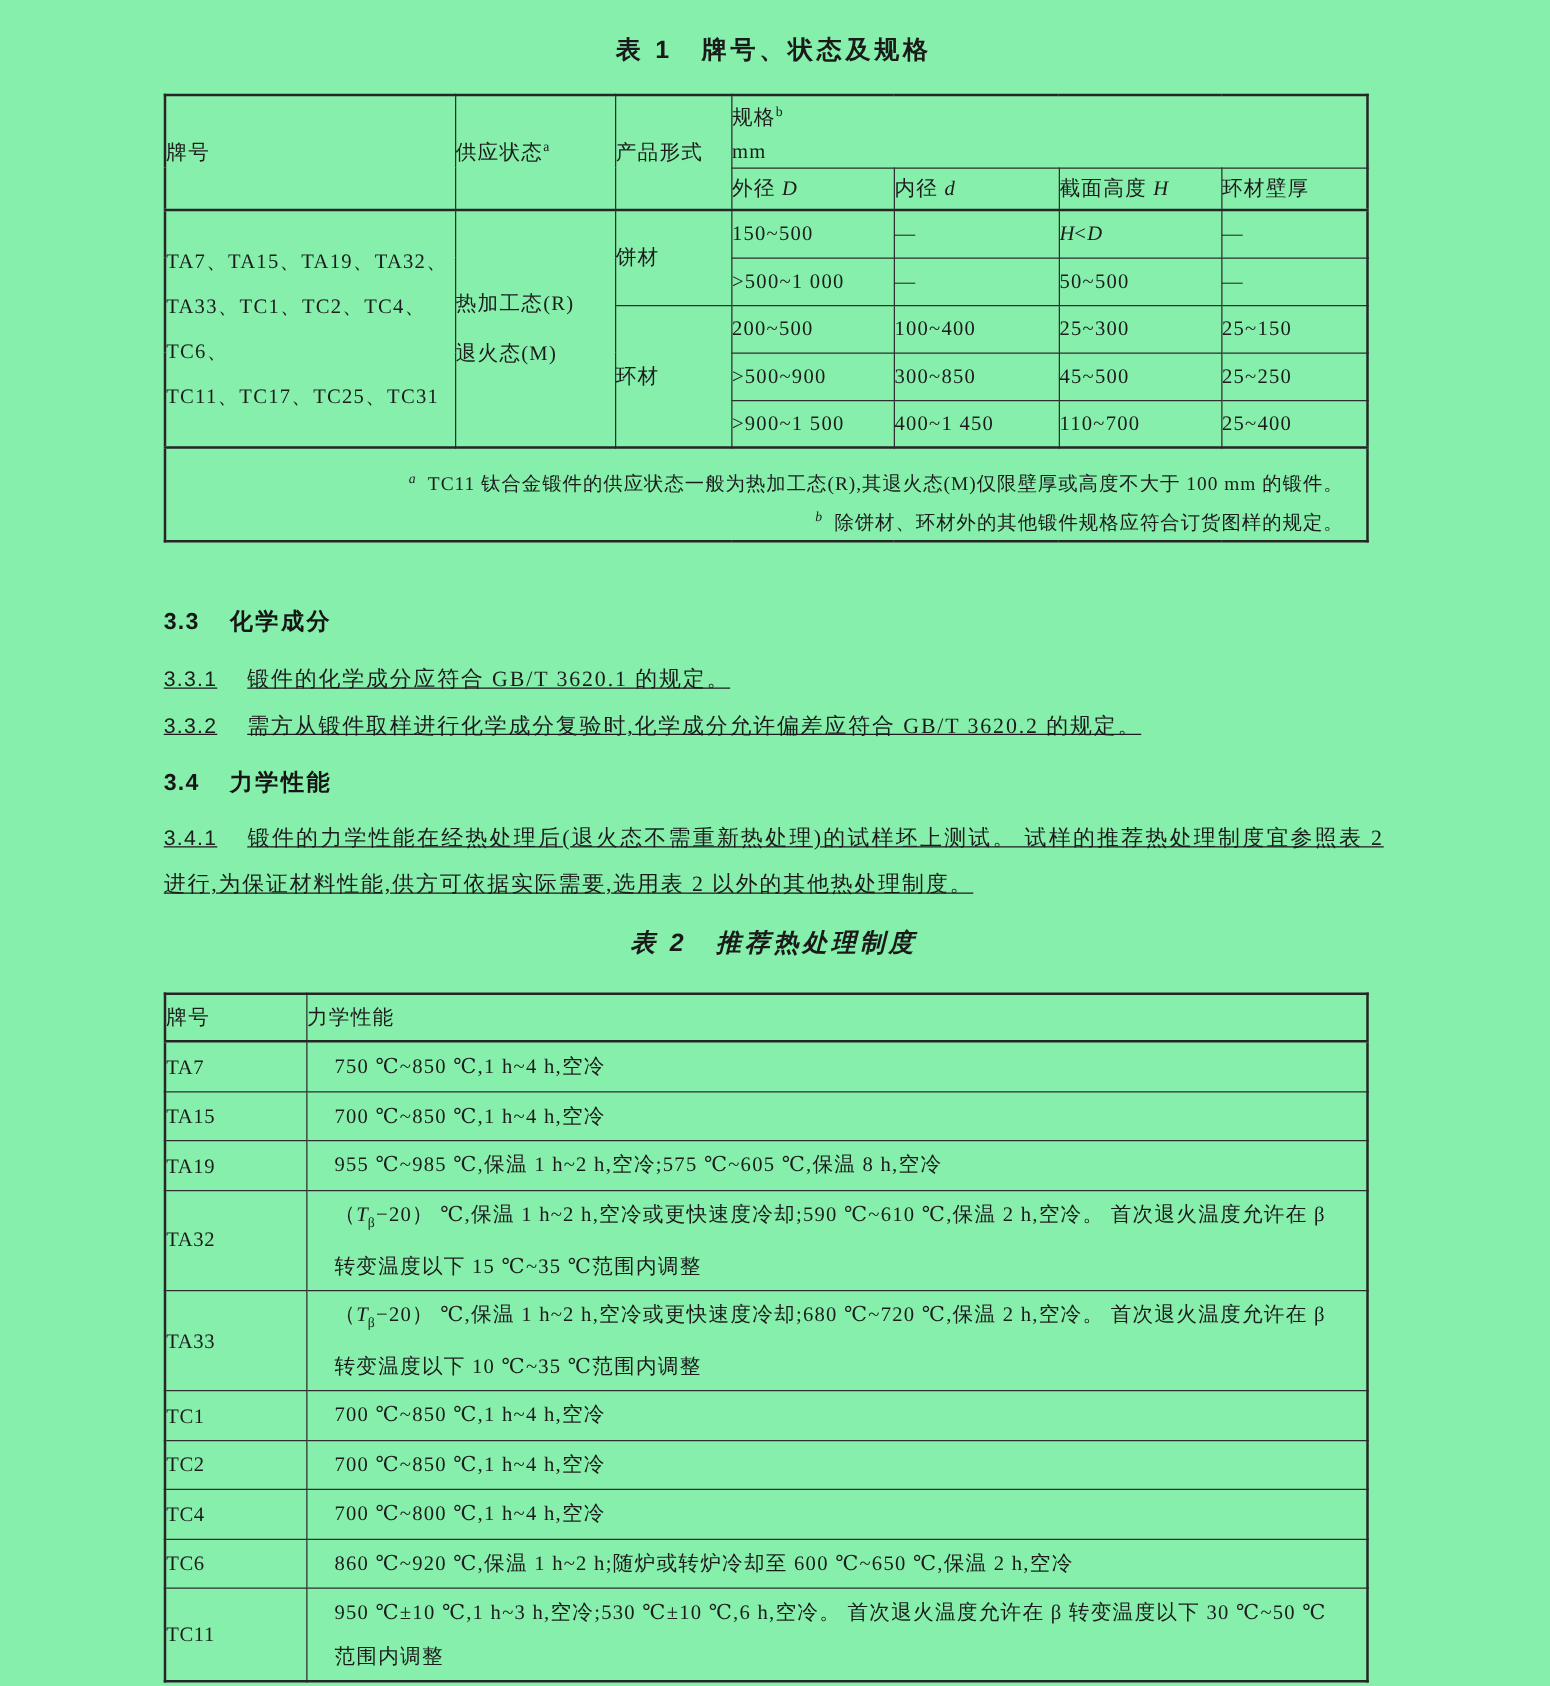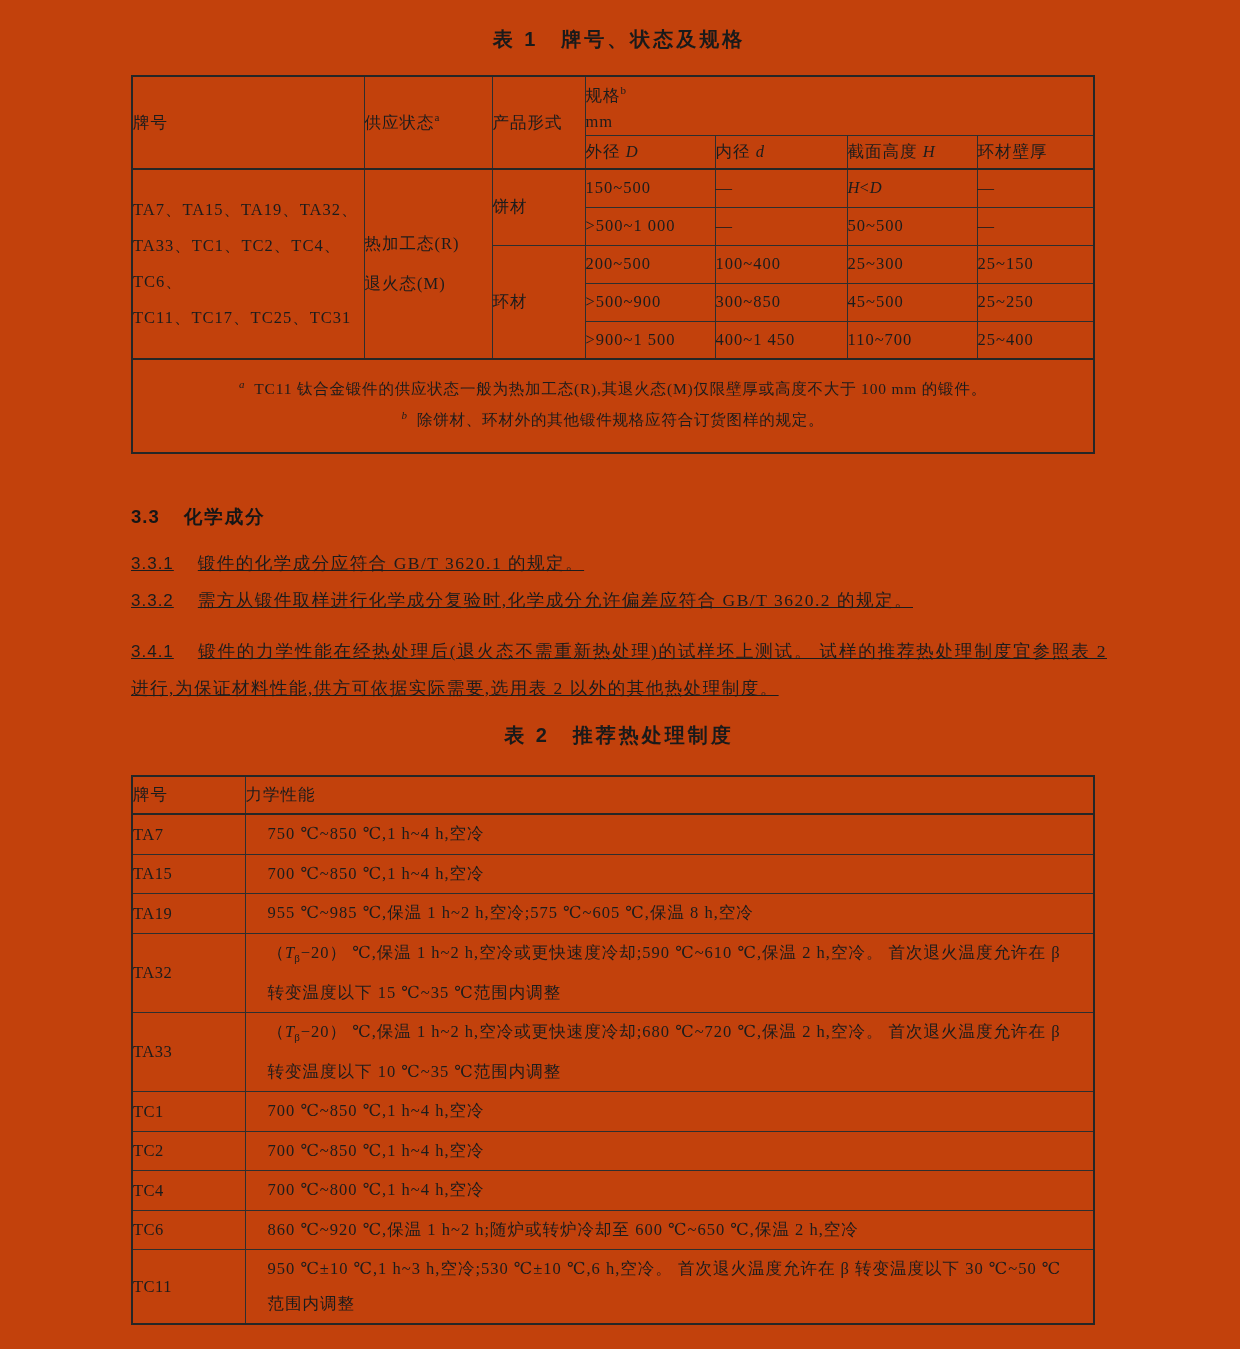--- a/index.html
+++ b/index.html
@@ -1,47 +1,47 @@
 <!DOCTYPE html>
 <html><head>
 <meta charset="utf-8">
 <style>
   html,body{margin:0;padding:0;background:#f6f6f4;}
   .page{
     width:1240px;height:1349px;position:relative;overflow:hidden;
-    background:#c2410c;color:#1c1c1c;
+    background:#86efac;color:#1c1c1c;
     font-family:"Liberation Serif","DejaVu Serif",serif;
   }
   .content{width:976px;margin-left:131px;padding-top:26px;}
 
   .table-caption{
     text-align:center;font-family:"Liberation Sans","DejaVu Sans",sans-serif;
     font-weight:700;font-size:20px;letter-spacing:3px;color:#1a1a1a;
   }
   .caption-1{margin-bottom:22px;}
-  .caption-2{margin-top:16px;margin-bottom:26px;}
+  .caption-2{margin-top:16px;margin-bottom:26px;font-style:italic;}
 
   table.std-table{
     border-collapse:collapse;table-layout:fixed;width:962px;
     border:2.4px solid #262626;
   }
   .std-table th,.std-table td{
     border:1px solid #2e2e2e;font-weight:normal;text-align:left;
     font-size:16.5px;letter-spacing:1px;padding:0;color:#1c1c1c;
   }
   .t1 thead{border-bottom:2.4px solid #262626;}
   .t1 thead tr:nth-child(1){height:57px;}
   .t1 thead tr:nth-child(2){height:34px;}
   .t1 tbody tr{height:38px;}
   .spec-th div{line-height:26px;}
   .grades-cell div{line-height:36px;}
   .state-cell div{line-height:40px;}
   .footnote-row td{
-    border-top:2.4px solid #262626;text-align:center;
-    padding:11px 18px 19px 18px;
+    border-top:2.4px solid #262626;text-align:right;
+    padding:11px 18px 0 18px;
   }
   .footnote{font-size:15.5px;line-height:27px;letter-spacing:0.8px;}
   .fn-marker{font-size:11px;font-style:italic;margin-right:9px;}
   sup{font-size:11px;}
   sub{font-size:11px;}
   .std-table i,.para i{font-family:"Liberation Serif","DejaVu Serif",serif;font-style:italic;letter-spacing:0;}
 
   .section-heading{
     margin-top:50px;font-size:18.5px;font-weight:700;letter-spacing:2px;
     font-family:"Liberation Sans","DejaVu Sans",sans-serif;color:#161616;
@@ -155,20 +155,23 @@
       <span class="clause-num">3.3</span><span class="heading-title">化学成分</span>
     </div>
 
     <p class="para p331">
       <span class="clause-num">3.3.1</span><span>锻件的化学成分应符合 GB/T 3620.1 的规定。</span>
     </p>
     <p class="para p332">
       <span class="clause-num">3.3.2</span><span>需方从锻件取样进行化学成分复验时,化学成分允许偏差应符合 GB/T 3620.2 的规定。</span>
     </p>
 
+    <div class="section-heading h34">
+      <span class="clause-num">3.4</span><span class="heading-title">力学性能</span>
+    </div>
 
     <p class="para p341">
       <span class="clause-num">3.4.1</span><span>锻件的力学性能在经热处理后(退火态不需重新热处理)的试样坯上测试。 试样的推荐热处理制度宜参照表 2 进行,为保证材料性能,供方可依据实际需要,选用表 2 以外的其他热处理制度。</span>
     </p>
 
     <div class="table-caption caption-2">表 2　推荐热处理制度</div>
 
     <table class="std-table t2">
       <colgroup>
         <col style="width:113px">

